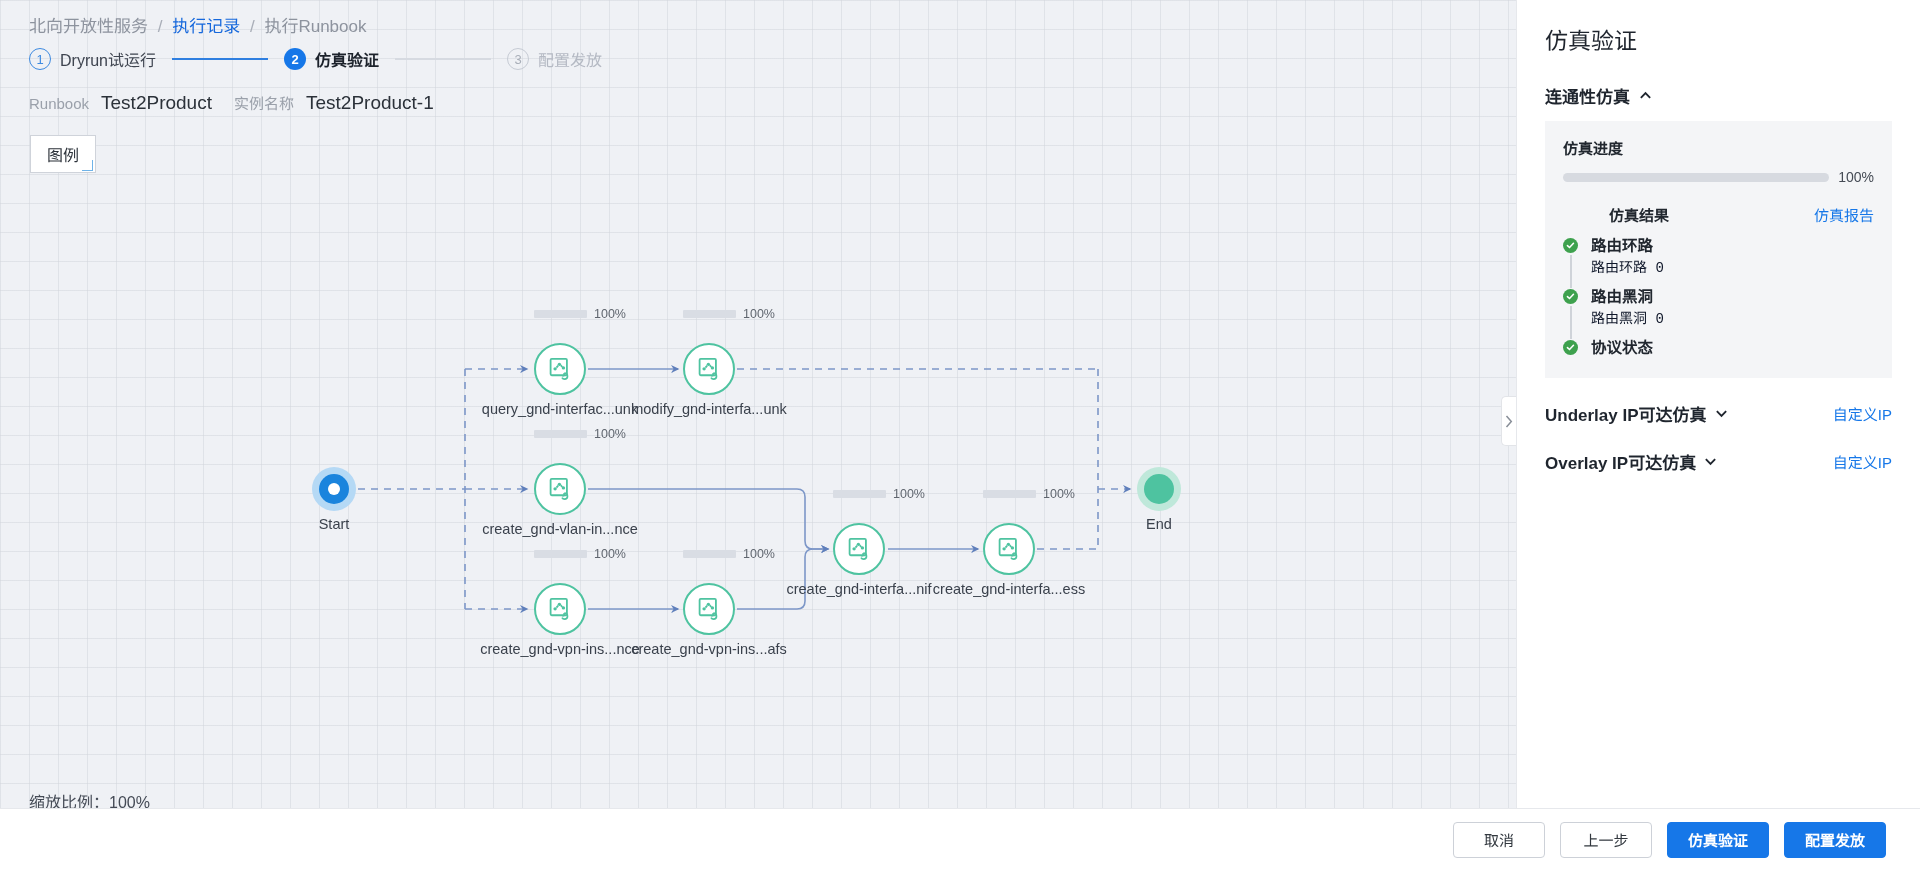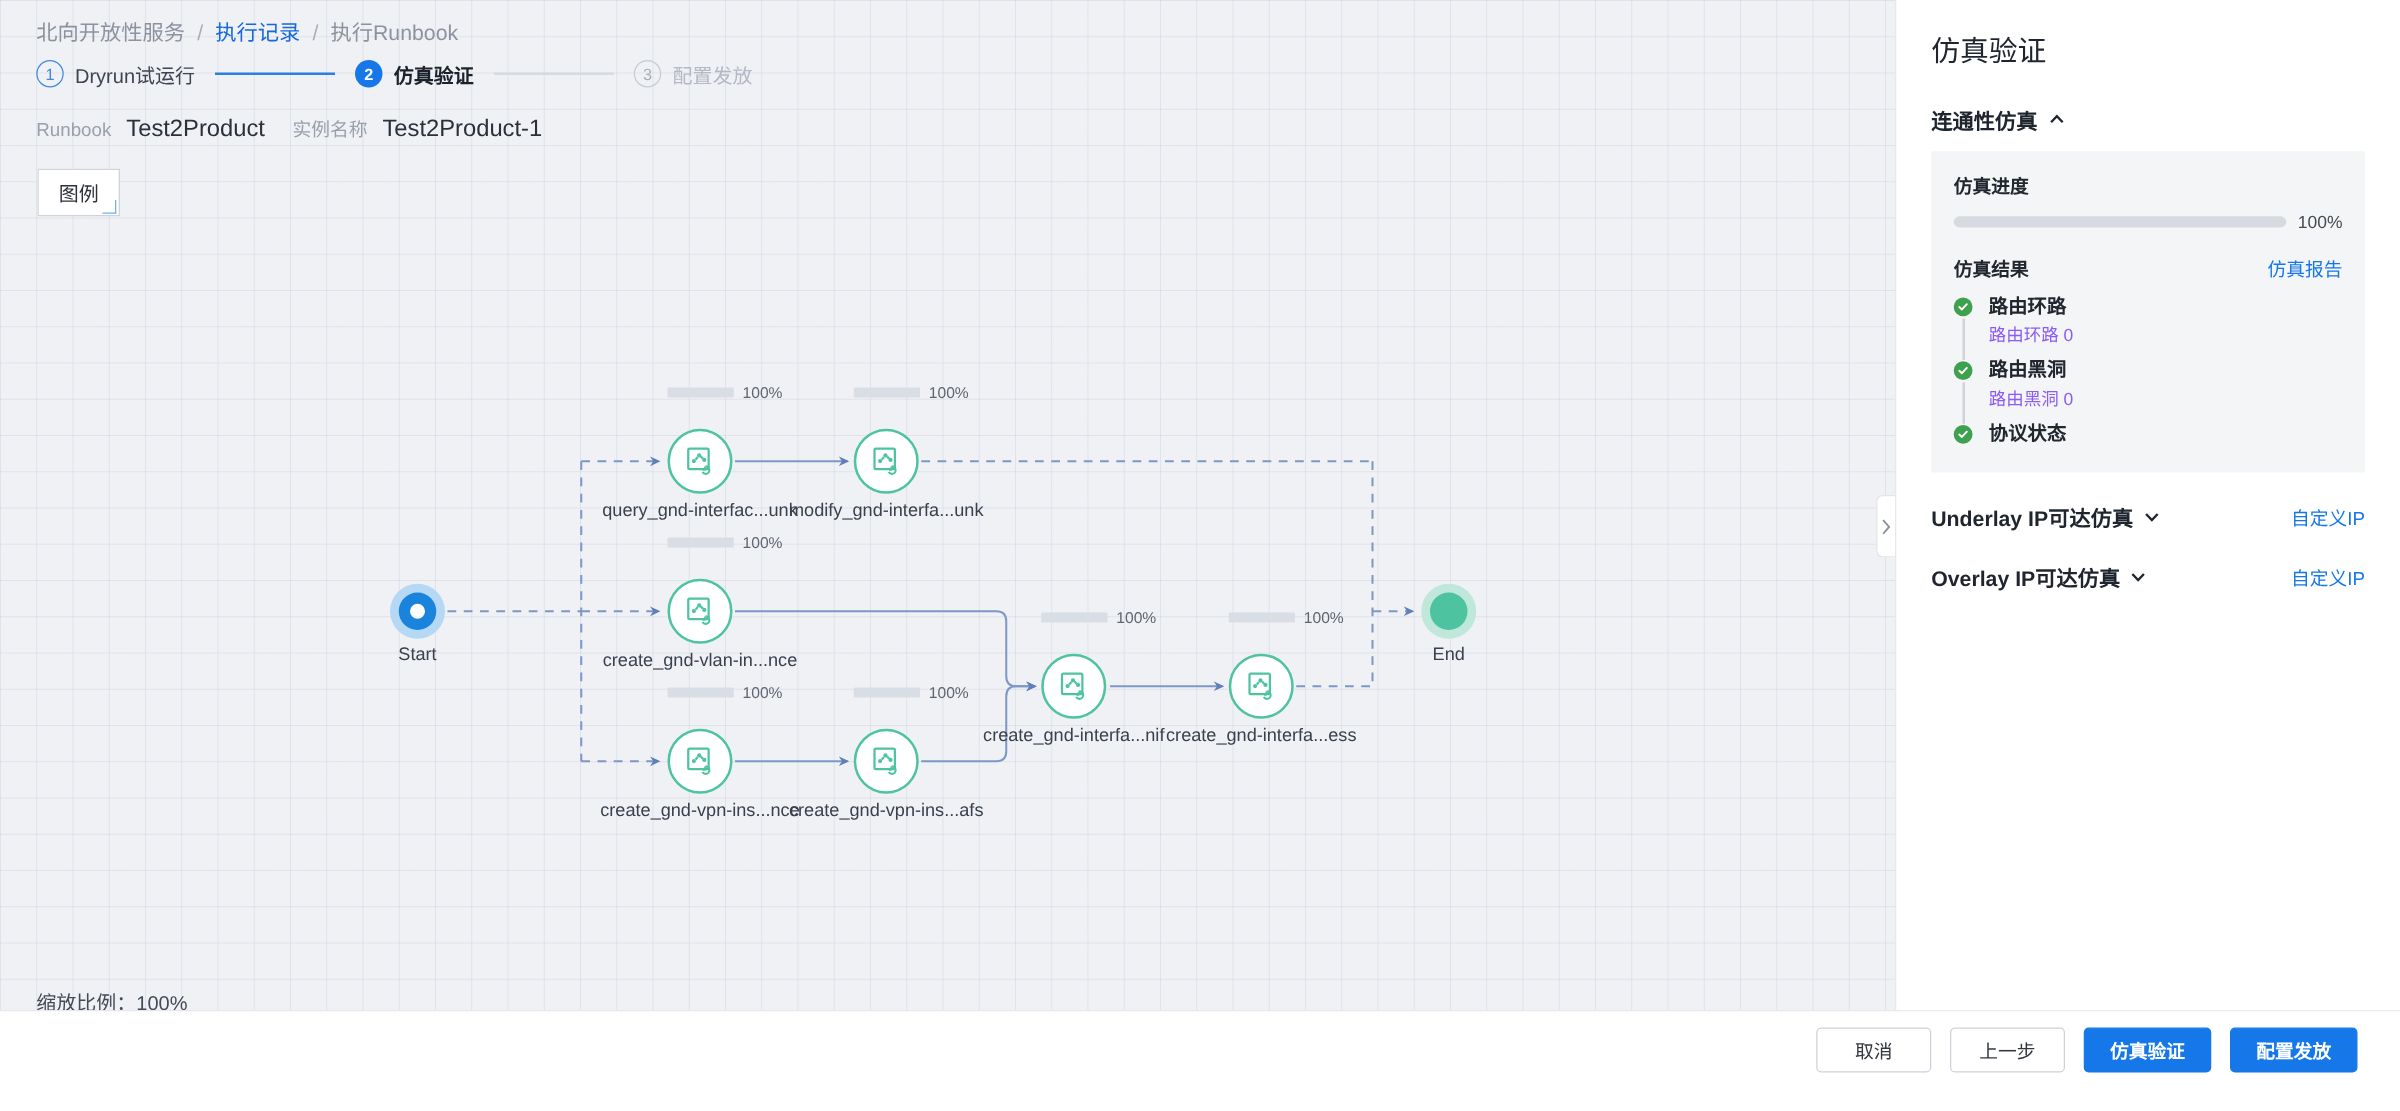--- a/index.html
+++ b/index.html
@@ -163,40 +163,41 @@
   #progress-row { display: flex; align-items: center; margin-top: 11px; }
   #progress-track {
     flex: 1; height: 9px; border-radius: 5px; background: #d7dae0; overflow: hidden;
   }
   #progress-fill { height: 100%; background: #1677e8; border-radius: 5px; }
   #progress-pct { font-size: 14px; color: #454b55; margin-left: 9px; white-space: nowrap; }
 
   #result-row {
     display: flex; align-items: center; justify-content: space-between;
     margin-top: 19px;
+    margin-left: 46px;
   }
   #result-row .rr-label { font-size: 15px; font-weight: 700; color: #21272f; }
   #result-row .rr-link { font-size: 15px; color: #1677e8; cursor: pointer; }
 
   #result-list { margin-top: 11px; position: relative; }
   .result-item { position: relative; padding-left: 28px; padding-bottom: 7px; }
   .result-item:last-child { padding-bottom: 0; }
   .result-item .ok-icon {
     position: absolute; left: 0; top: 2px;
     width: 15px; height: 15px; border-radius: 50%;
     background: #3ea14e; display: flex; align-items: center; justify-content: center;
   }
   .result-item .rail {
     position: absolute; left: 7px; top: 19px; bottom: -1px;
     width: 1.5px; background: #cfd3d9;
   }
   .result-item:last-child .rail { display: none; }
   .result-item .ri-title { font-size: 15.5px; font-weight: 700; color: #21272f; line-height: 1.25; }
   .result-item .ri-sub {
-    font-size: 14px; color: #8b5cf6; line-height: 1.55; margin-top: 3px;
+    font-size: 14px; color: #0f172a; line-height: 1.55; margin-top: 3px; font-family: Liberation Mono, monospace;
   }
 
   .collapsed-section {
     display: flex; align-items: center; justify-content: space-between;
     margin-top: 23px;
   }
   .collapsed-section .cs-left { display: flex; align-items: center; gap: 8px; }
   .collapsed-section .cs-title { font-size: 17px; font-weight: 700; color: #1f252e; }
   .collapsed-section .cs-link { font-size: 15px; color: #1677e8; cursor: pointer; }
 

